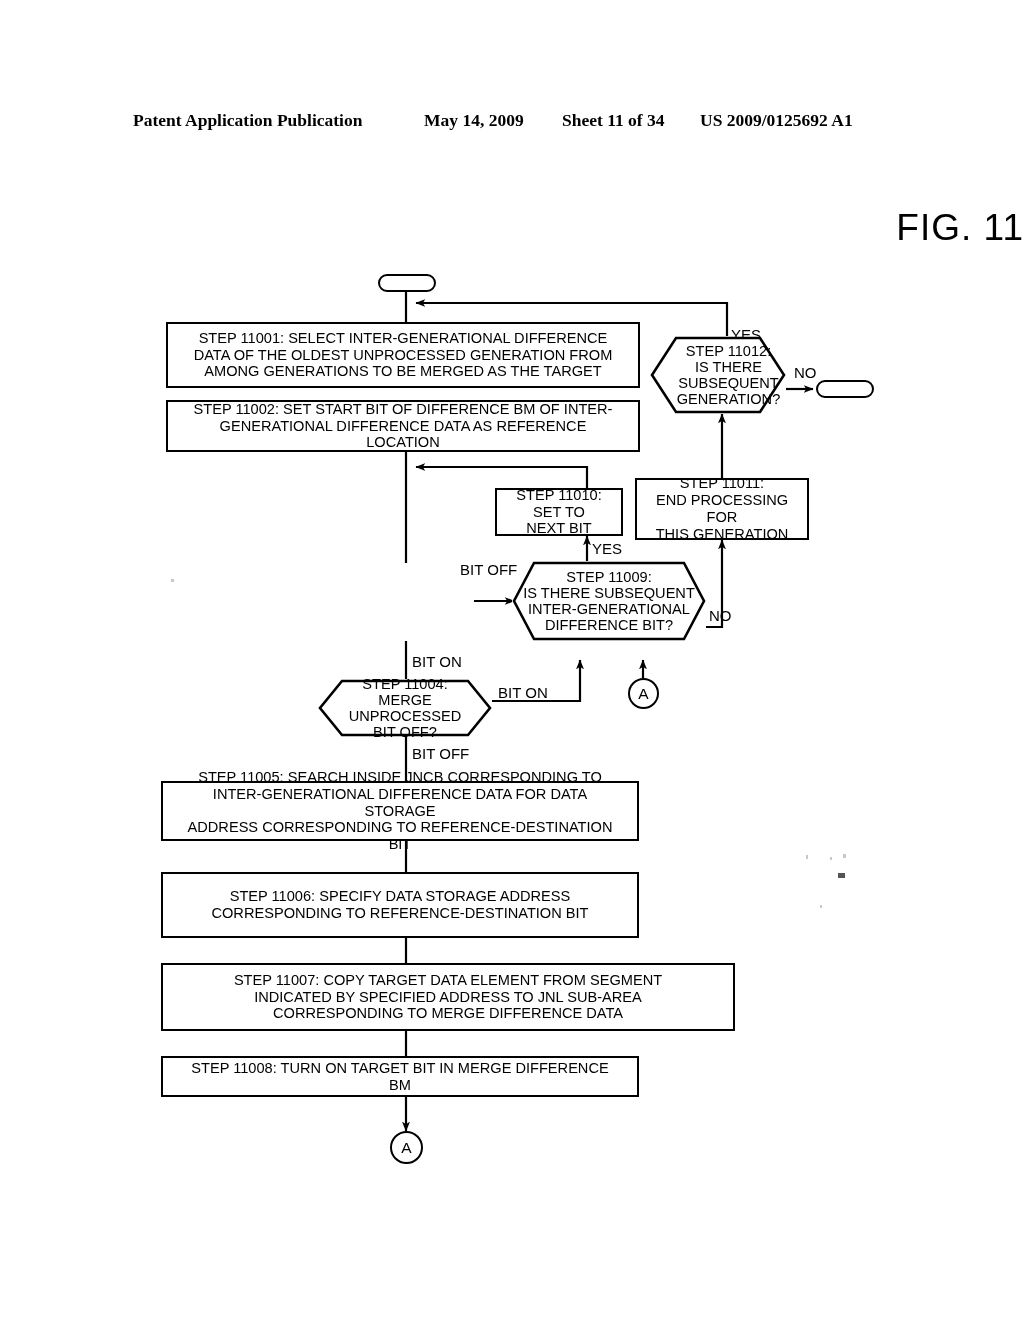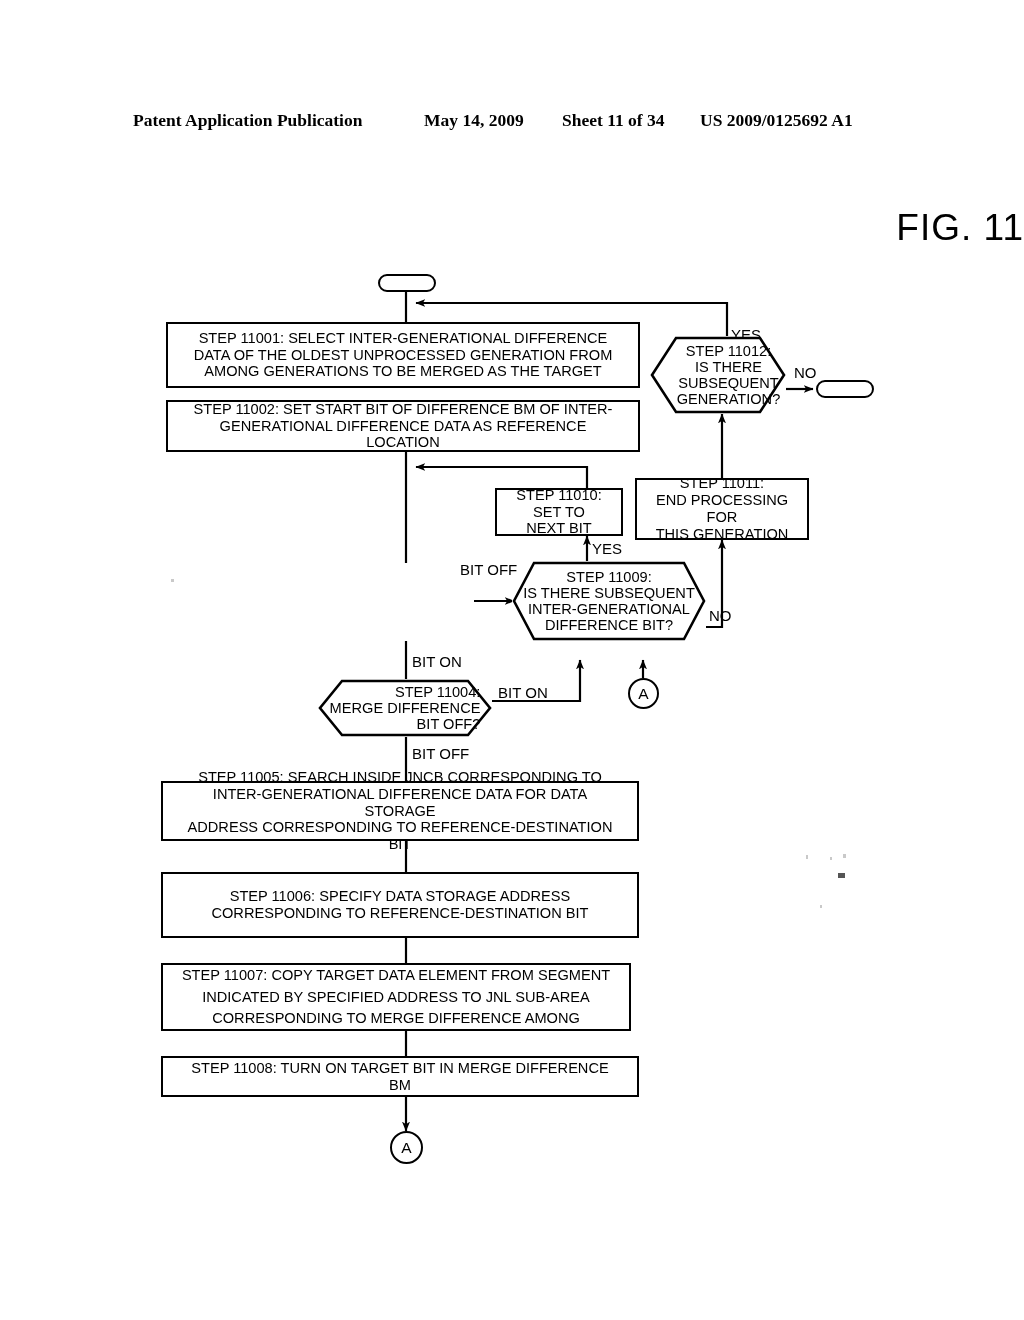--- a/index.html
+++ b/index.html
@@ -143,50 +143,50 @@
       <polygon points="22,2 172,2 192,40 172,78 22,78 2,40" fill="#fff" stroke="#000" stroke-width="2.6" vector-effect="non-scaling-stroke"></polygon>
     </svg>
     <div class="hexinner" style="line-height:1.1;">
       <div>STEP 11009:</div>
       <div>IS THERE SUBSEQUENT</div>
       <div>INTER-GENERATIONAL</div>
       <div>DIFFERENCE BIT?</div>
     </div>
   </div>
 
-  <div class="node hex" style="left:318px;top:679px;width:174px;height:58px;flex-direction:column;text-align:right;">
+  <div class="node hex" style="left:318px;top:679px;width:174px;height:58px;flex-direction:column;">
     <svg viewBox="0 0 174 58" preserveAspectRatio="none" aria-hidden="true">
       <polygon points="24,2 150,2 172,29 150,56 24,56 2,29" fill="#fff" stroke="#000" stroke-width="2.6" vector-effect="non-scaling-stroke"></polygon>
     </svg>
     <div class="hexinner" style="line-height:1.1;">
       <div>STEP 11004:</div>
-      <div>MERGE DIFFERENCE</div>
+      <div>MERGE UNPROCESSED</div>
       <div>BIT OFF?</div>
     </div>
   </div>
 
   <div class="node conn" style="left:628px;top:678px;width:31px;height:31px;">
     <span>A</span>
   </div>
 
   <div class="node box" style="left:161px;top:781px;width:478px;height:60px;flex-direction:column;">
     <div>STEP 11005: SEARCH INSIDE JNCB CORRESPONDING TO</div>
     <div>INTER-GENERATIONAL DIFFERENCE DATA FOR DATA STORAGE</div>
     <div>ADDRESS CORRESPONDING TO REFERENCE-DESTINATION BIT</div>
   </div>
 
   <div class="node box" style="left:161px;top:872px;width:478px;height:66px;flex-direction:column;">
     <div>STEP 11006: SPECIFY DATA STORAGE ADDRESS</div>
     <div>CORRESPONDING TO REFERENCE-DESTINATION BIT</div>
   </div>
 
-  <div class="node box" style="left:161px;top:963px;width:470px;height:68px;flex-direction:column;justify-content:space-between;">
+  <div class="node box" style="left:161px;top:963px;width:574px;height:68px;flex-direction:column;">
     <div>STEP 11007: COPY TARGET DATA ELEMENT FROM SEGMENT</div>
     <div>INDICATED BY SPECIFIED ADDRESS TO JNL SUB-AREA</div>
-    <div>CORRESPONDING TO MERGE DIFFERENCE AMONG</div>
+    <div>CORRESPONDING TO MERGE DIFFERENCE DATA</div>
   </div>
 
   <div class="node box" style="left:161px;top:1056px;width:478px;height:41px;">
     <div>STEP 11008: TURN ON TARGET BIT IN MERGE DIFFERENCE BM</div>
   </div>
 
   <div class="node conn" style="left:390px;top:1131px;width:33px;height:33px;">
     <span>A</span>
   </div>
 

